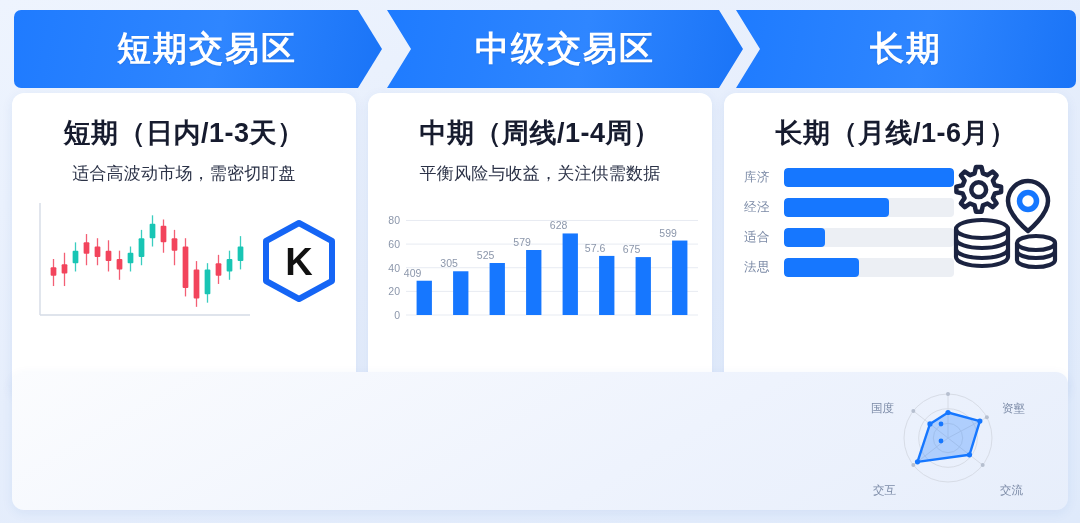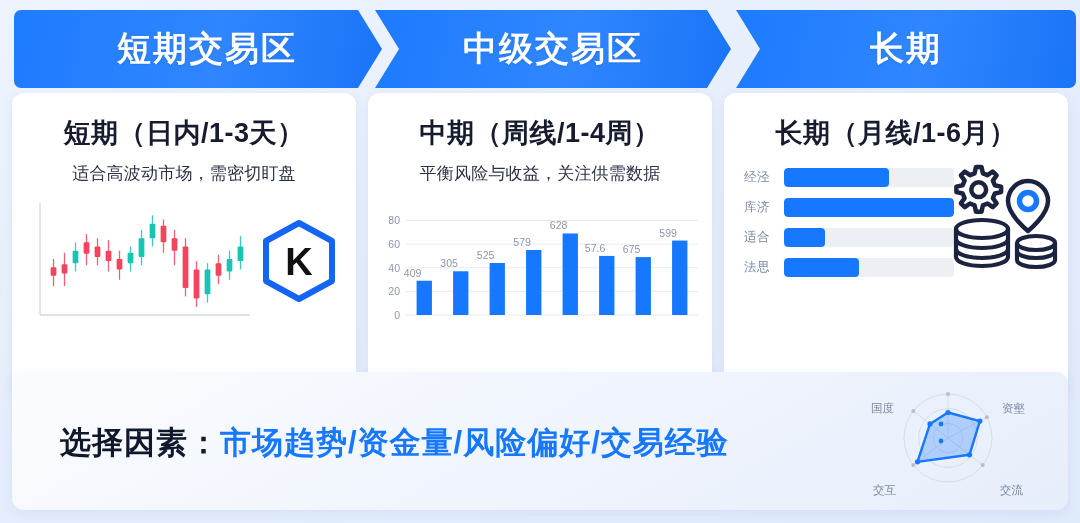--- a/index.html
+++ b/index.html
@@ -16,21 +16,21 @@
   .arrow{
     position:absolute;top:0;height:78px;
     display:flex;align-items:center;justify-content:center;
     color:#ffffff;font-weight:700;font-size:34px;letter-spacing:2px;
     text-shadow:0 1px 2px rgba(0,0,0,.10);
   }
   .arrow span{position:relative;z-index:3;}
   .a1{left:6px;width:350px;background:linear-gradient(100deg,#1f7bff 0%,#2f86ff 55%,#1a74f7 100%);
       border-radius:7px 0 0 7px;
       clip-path:polygon(0 0, calc(100% - 24px) 0, 100% 50%, calc(100% - 24px) 100%, 0 100%);padding-left:18px;}
-  .a2{left:367px;width:356px;background:linear-gradient(100deg,#1e7bff 0%,#2f86ff 55%,#1a74f7 100%);
+  .a2{left:379px;width:356px;background:linear-gradient(100deg,#1e7bff 0%,#2f86ff 55%,#1a74f7 100%);
       clip-path:polygon(0 0, calc(100% - 24px) 0, 100% 50%, calc(100% - 24px) 100%, 0 100%, 24px 50%);font-family:Liberation Serif, serif;}
   .a3{left:728px;width:340px;background:linear-gradient(100deg,#1e7bff 0%,#2f86ff 55%,#1a74f7 100%);
       border-radius:0 7px 7px 0;
       clip-path:polygon(0 0, 100% 0, 100% 100%, 0 100%, 24px 50%);}
 
   
   .card{
     position:absolute;top:93px;height:304px;background:#ffffff;
     border-radius:12px;box-shadow:0 3px 12px rgba(30,80,170,.08);
   }
@@ -198,29 +198,29 @@
       </div>
     </div>
   </div>
 
   <div class="card c3">
     <div class="card-title">长期（月线/1-6月）</div>
     <div class="card-figure">
 
       <div class="hbars" id="hbars">
           <div class="hrow">
+            <div class="hlabel">库济</div>
+            <div class="htrack">
+              <div class="hfill" style="width: 100%;"></div>
+            </div>
+          </div>
+          <div class="hrow">
             <div class="hlabel">经泾</div>
             <div class="htrack">
               <div class="hfill" style="width: 62%;"></div>
-            </div>
-          </div>
-          <div class="hrow">
-            <div class="hlabel">库济</div>
-            <div class="htrack">
-              <div class="hfill" style="width: 100%;"></div>
             </div>
           </div>
           <div class="hrow">
             <div class="hlabel">适合</div>
             <div class="htrack">
               <div class="hfill" style="width: 24%;"></div>
             </div>
           </div>
           <div class="hrow">
             <div class="hlabel">法思</div>
@@ -255,23 +255,20 @@
             <path d="M67 80 v17 a19 7 0 0 0 38 0 v-17"></path>
             <path d="M67 88 a19 7 0 0 0 38 0"></path>
           </g>
         </svg>
       </div>
 
     </div>
   </div>
 
   <div class="bottom">
-    <div class="bottom-text">
-      <span class="bt-dark">选择因素：</span><span class="bt-blue">市场趋势/资金量/风险偏好/交易经验</span>
-    </div>
     <div class="radar">
       <svg viewBox="0 0 200 126" width="200" height="126">
         <g id="radar-rings">
             <circle cx="100" cy="60" r="14.666666666666666" fill="none" stroke="#d7dce6" stroke-width="1"></circle>
             <circle cx="100" cy="60" r="29.333333333333332" fill="none" stroke="#d7dce6" stroke-width="1"></circle>
             <circle cx="100" cy="60" r="44" fill="none" stroke="#d7dce6" stroke-width="1"></circle>
           </g>
         <g id="radar-spokes">
             <line x1="100" y1="60" x2="100" y2="16" stroke="#d7dce6" stroke-width="1"></line>
             <line x1="100" y1="60" x2="138.8496940857928" y2="39.3432512374208" stroke="#d7dce6" stroke-width="1"></line>

